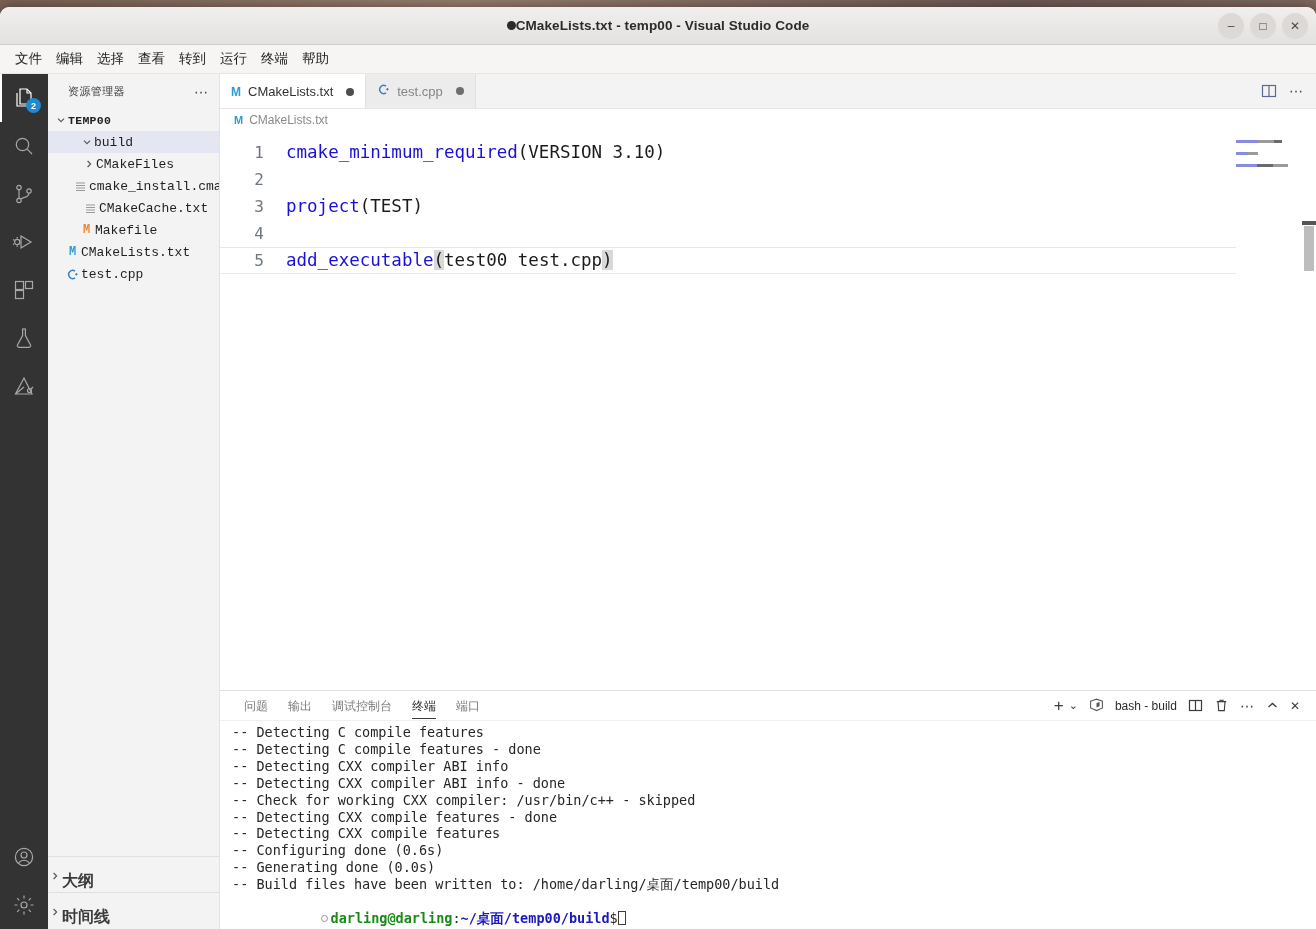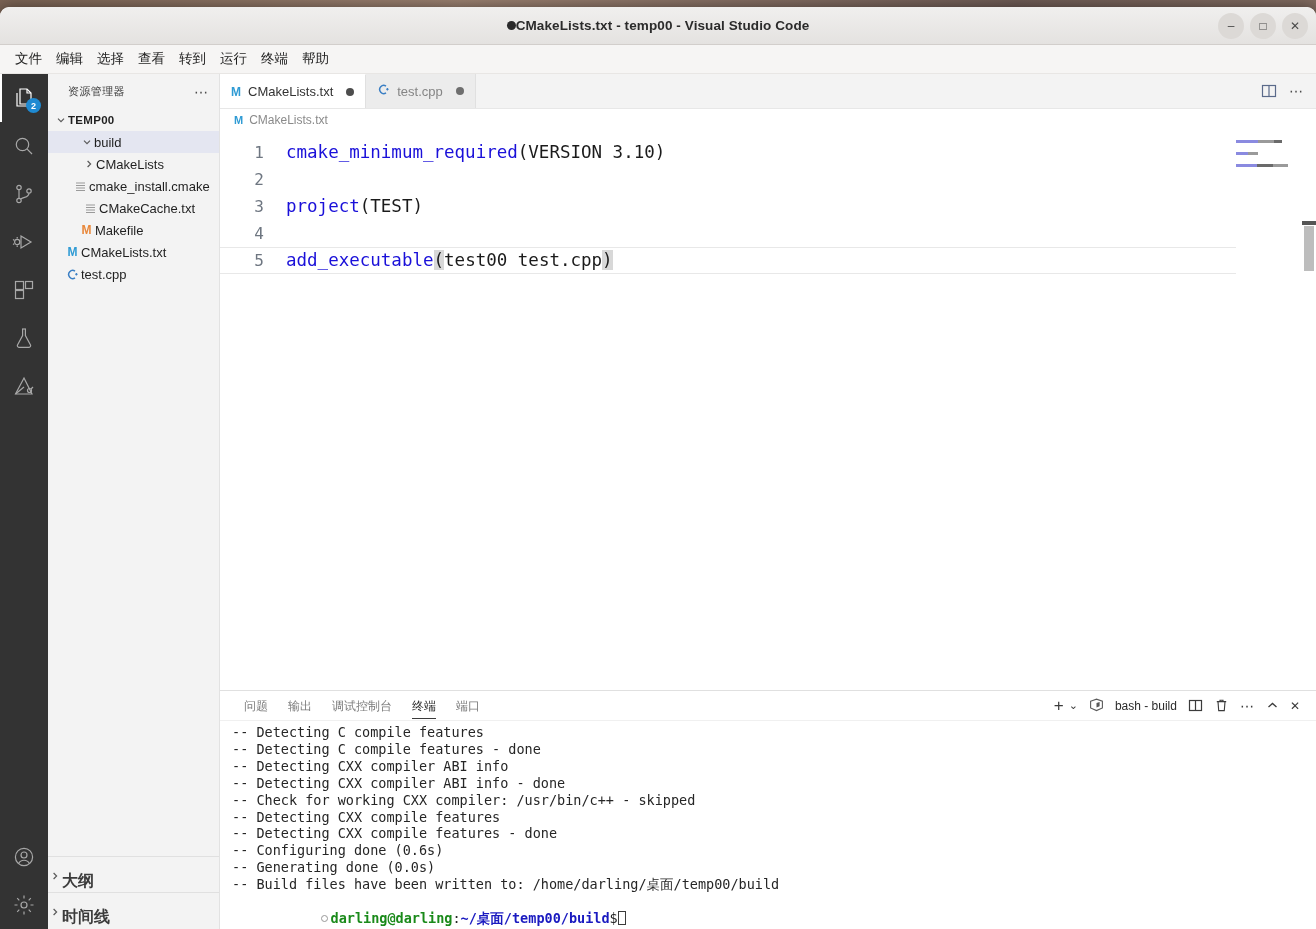--- a/index.html
+++ b/index.html
@@ -52,21 +52,21 @@
     display: flex; align-items: center; justify-content: center; padding: 0 3px; font-weight: bold;}
   .act-spacer { flex: 1; }
 
   
   #sidebar { width: 172px; background: #f3f3f3; display: flex; flex-direction: column;
     border-right: 1px solid #e2e2e2; flex-shrink: 0; }
   #sb-header { height: 35px; display: flex; align-items: center; justify-content: space-between;
     padding: 0 10px 0 20px; }
   #sb-title { font-size: 11px; color: #3b3b3b; letter-spacing: .4px; }
   #sb-dots { font-size: 14px; color: #4a4a4a; cursor: pointer; letter-spacing:1px; }
-  #sb-tree { flex: 1; overflow: hidden; font-size: 13px; color: #1f1f1f; }
+  #sb-tree { flex: 1; overflow: hidden; font-size: 13px; color: #1f1f1f; font-family: Liberation Mono, monospace; }
   .row { height: 22px; display: flex; align-items: center; cursor: pointer;
     white-space: nowrap; padding-right: 4px; }
   .row.sel { background: #e4e6f1; }
   .chev { width: 14px; display: inline-flex; justify-content: center; align-items: center;
     color: #5a5a5a; font-size: 9px; flex-shrink: 0; }
   .ficon { width: 17px; display: inline-flex; justify-content: center; align-items: center;
     font-size: 11px; flex-shrink: 0; }
   .rlabel { font-size: 13px; }
   .root-row .rlabel { font-weight: bold; font-size: 11.5px; letter-spacing: .3px; }
   #sb-bottom { border-top: 1px solid #e0e0e0; }
@@ -259,21 +259,21 @@
           </span>
           <span class="rlabel">build</span>
         </div>
 
         <div class="row" style="padding-left:34px">
           <span class="chev">
             <svg width="10" height="10" viewBox="0 0 10 10">
                   <path d="M3.6 2 L6.6 5 L3.6 8" stroke="#5a5a5a" fill="none" stroke-width="1.2"></path>
                 </svg>
           </span>
-          <span class="rlabel">CMakeLists</span>
+          <span class="rlabel">CMakeFiles</span>
         </div>
 
         <div class="row" style="padding-left:24px">
           <span class="ficon">
             <svg width="11" height="11" viewBox="0 0 11 11">
                   <path d="M1 2h9M1 4.5h9M1 7h9M1 9.5h9" stroke="#9a9a9a" stroke-width="1.1"></path>
                 </svg>
           </span>
           <span class="rlabel">cmake_install.cmake</span>
         </div>
@@ -440,22 +440,22 @@
             <span class="pa">✕</span>
           </div>
         </div>
 
         <div id="terminal">
           <div class="tline">-- Detecting C compile features</div>
           <div class="tline">-- Detecting C compile features - done</div>
           <div class="tline">-- Detecting CXX compiler ABI info</div>
           <div class="tline">-- Detecting CXX compiler ABI info - done</div>
           <div class="tline">-- Check for working CXX compiler: /usr/bin/c++ - skipped</div>
+          <div class="tline">-- Detecting CXX compile features - done</div>
           <div class="tline">-- Detecting CXX compile features</div>
-          <div class="tline">-- Detecting CXX compile features - done</div>
           <div class="tline">-- Configuring done (0.6s)</div>
           <div class="tline">-- Generating done (0.0s)</div>
           <div class="tline">-- Build files have been written to: /home/darling/桌面/temp00/build</div>
           <div class="tline" style="margin-left:-9px">
             <span class="prompt-dot"></span><span class="t-green">darling@darling</span><span class="t-dark">:</span><span class="t-blue">~/桌面/temp00/build</span><span class="t-dark">$</span><span class="tcursor"></span>
           </div>
         </div>
       </div>
 
     </div>

